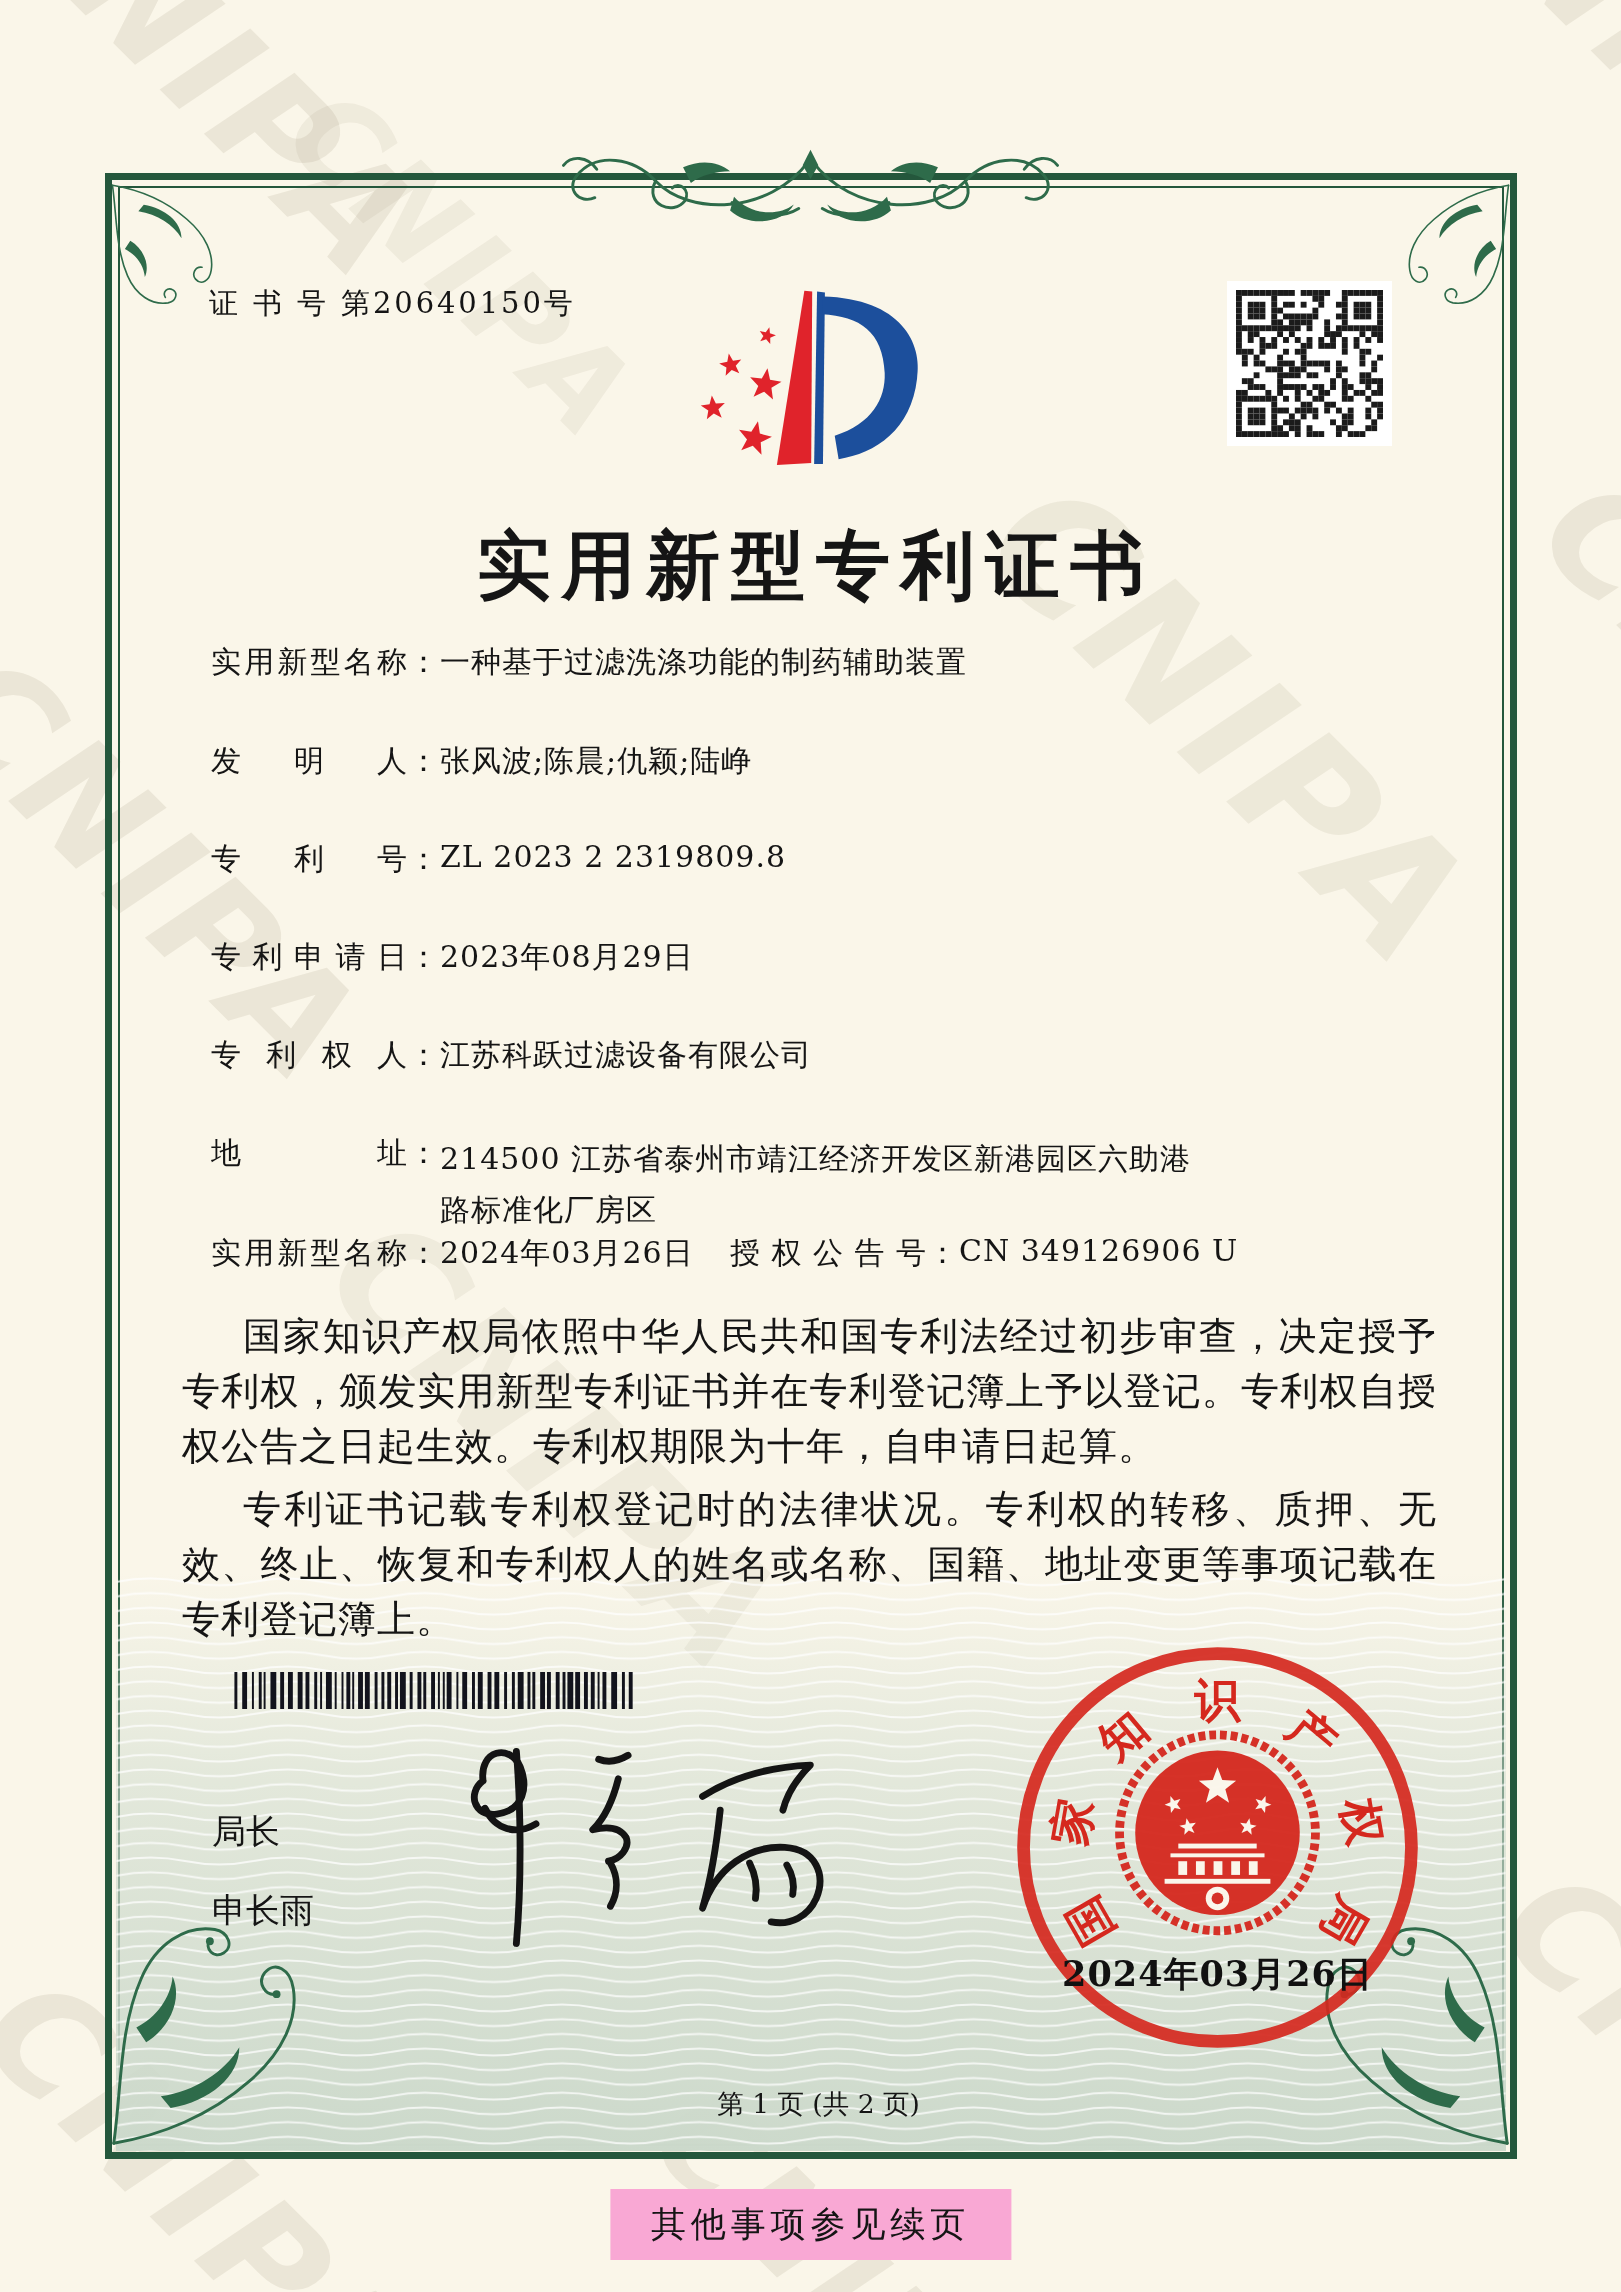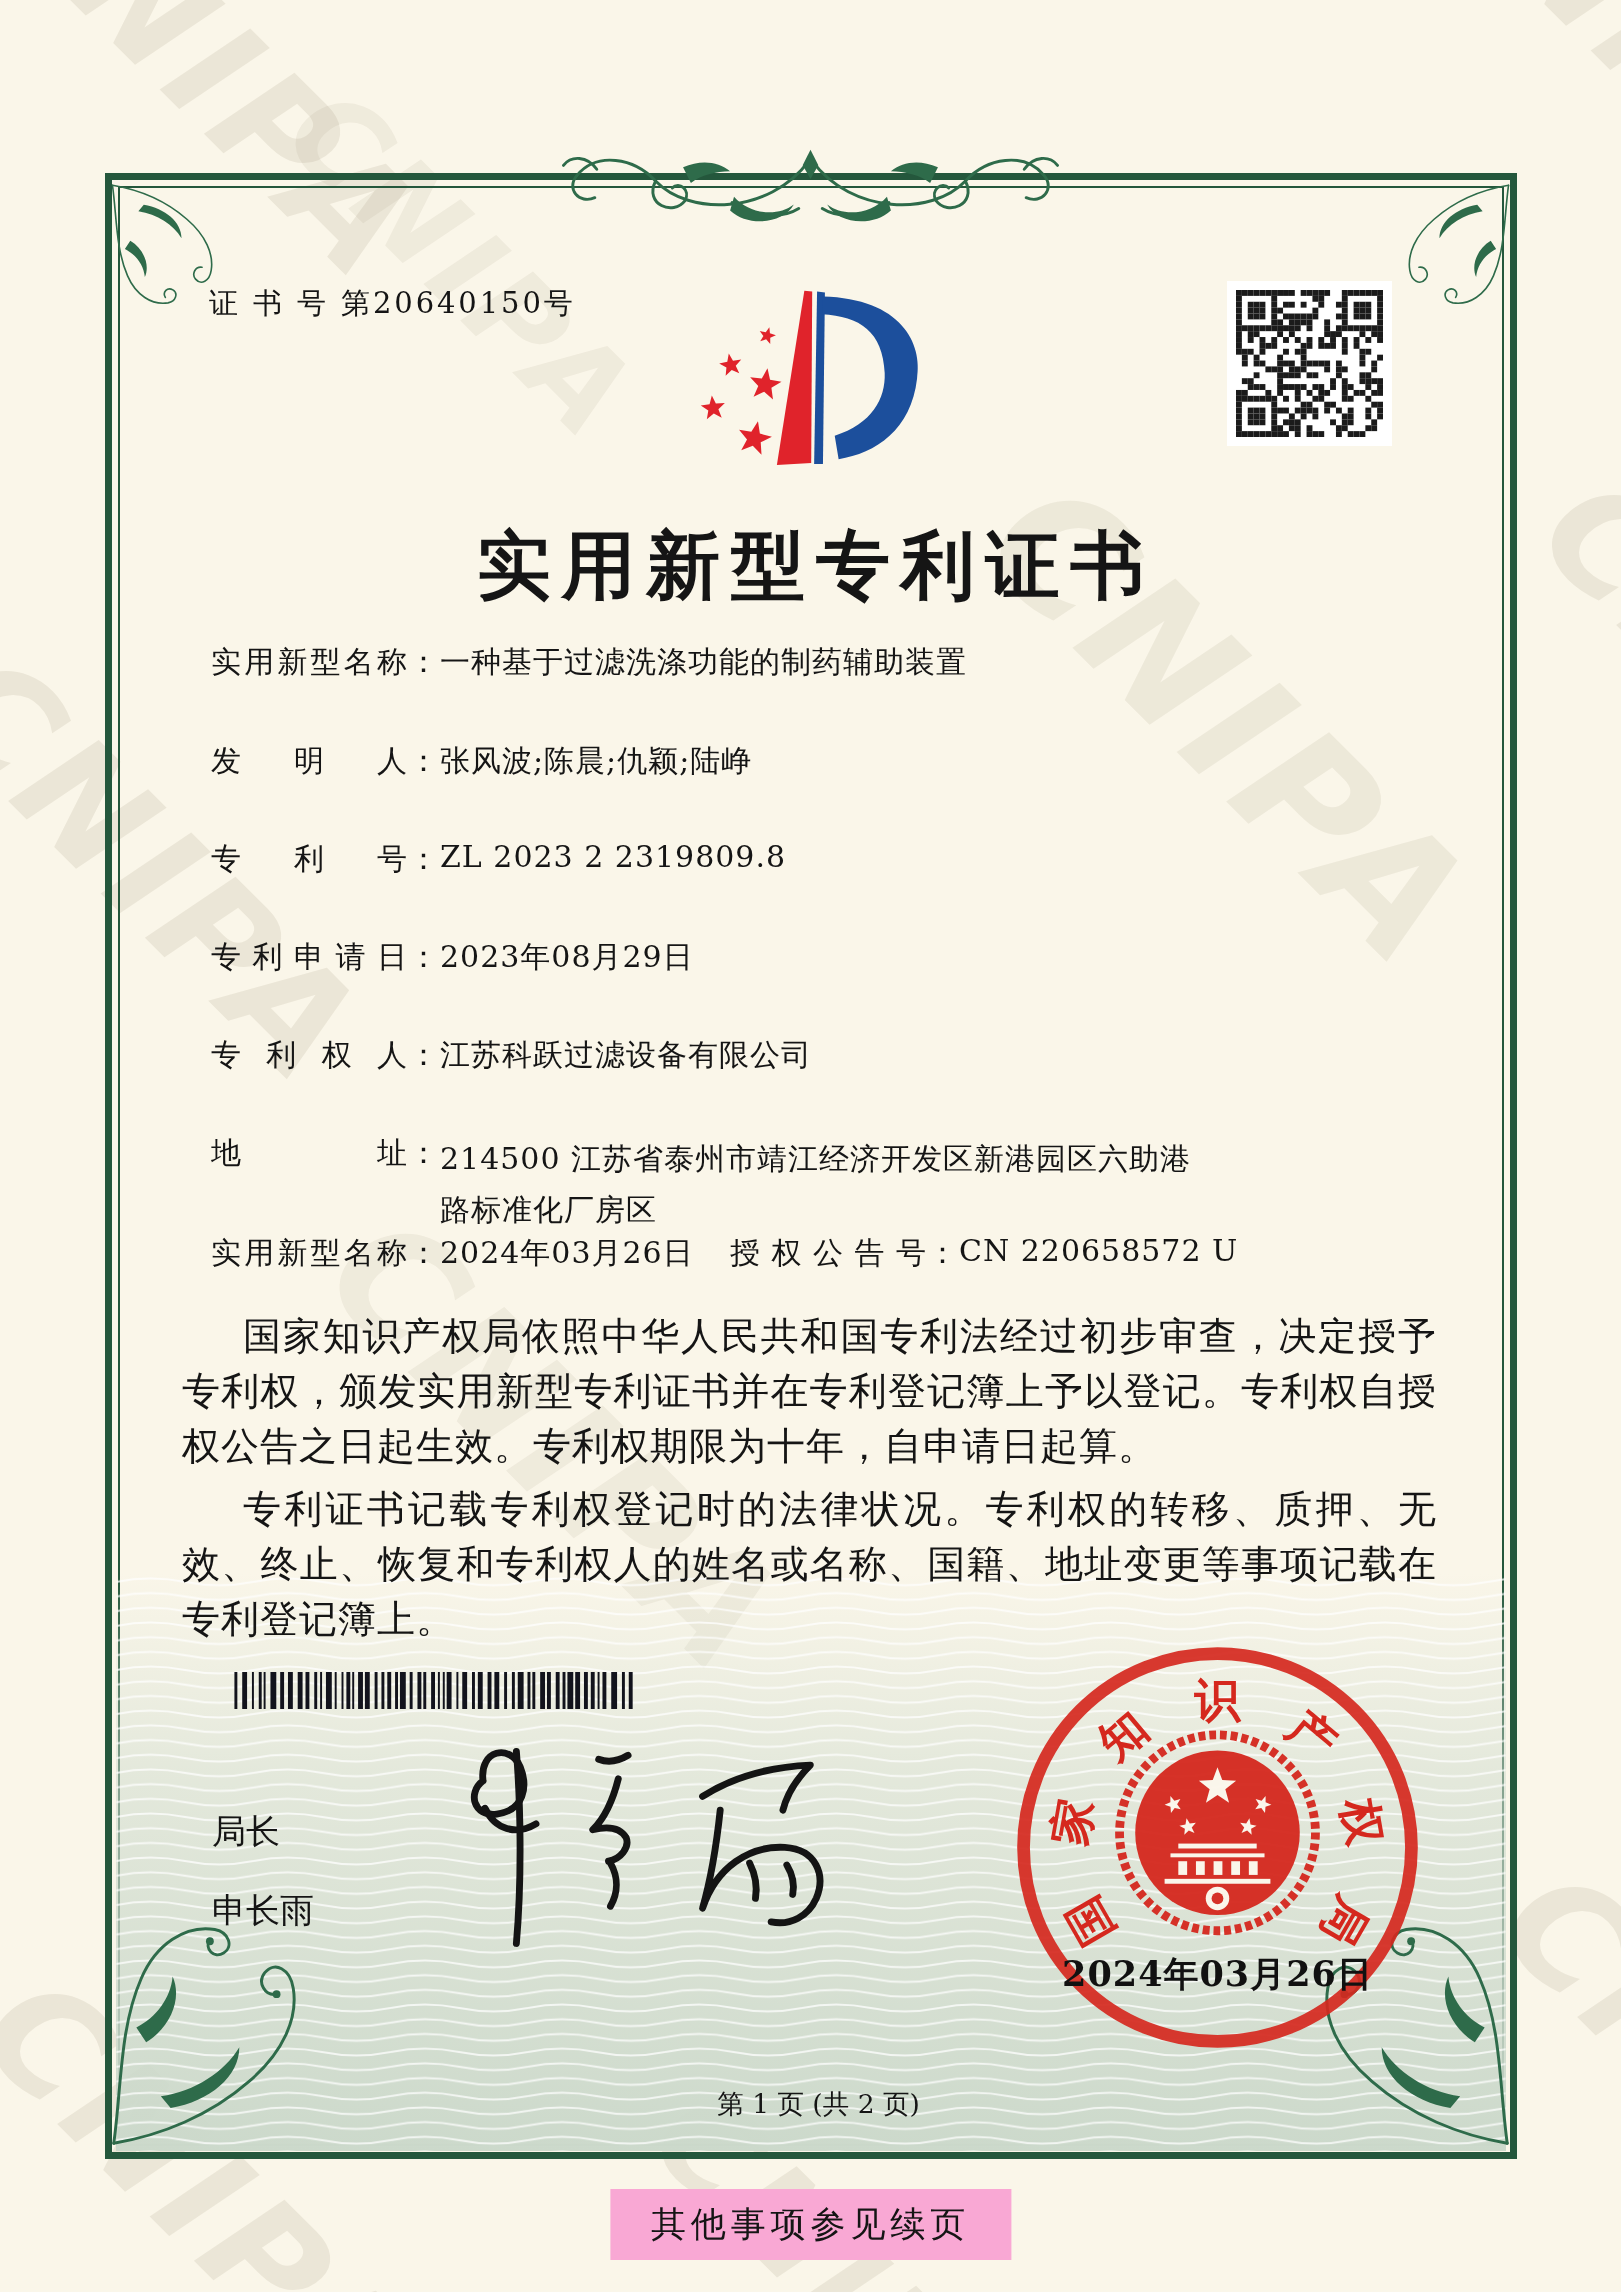--- a/index.html
+++ b/index.html
@@ -478,21 +478,21 @@
   <div class="frow" style="top:1035px;">
     <span class="flabel">专利权人</span><span class="fcolon">：</span><span class="fvalue">江苏科跃过滤设备有限公司</span>
   </div>
   <div class="frow" style="top:1133px;">
     <span class="flabel">地址</span><span class="fcolon">：</span><span class="fvalue wrap">214500 江苏省泰州市靖江经济开发区新港园区六助港路标准化厂房区</span>
   </div>
   <div class="frow" style="top:1233px;">
     <span class="flabel">实用新型名称</span><span class="fcolon">：</span><span class="fvalue">2024年03月26日</span>
   </div>
   <div class="frow second" style="top:1233px;">
-    <span class="flabel">授权公告号</span><span class="fcolon">：</span><span class="fvalue">CN 220658572 U</span>
+    <span class="flabel">授权公告号</span><span class="fcolon">：</span><span class="fvalue">CN 349126906 U</span>
   </div>
 
   <div id="body-text">
     <p>国家知识产权局依照中华人民共和国专利法经过初步审查，决定授予专利权，颁发实用新型专利证书并在专利登记簿上予以登记。专利权自授权公告之日起生效。专利权期限为十年，自申请日起算。</p>
     <p>专利证书记载专利权登记时的法律状况。专利权的转移、质押、无效、终止、恢复和专利权人的姓名或名称、国籍、地址变更等事项记载在专利登记簿上。</p>
   </div>
 
   <svg id="barcode" width="404" height="37" viewBox="0 0 412 38">
       <rect x="0" y="0" width="3" height="38" fill="#12131c"></rect>
       <rect x="8" y="0" width="5" height="38" fill="#12131c"></rect>

